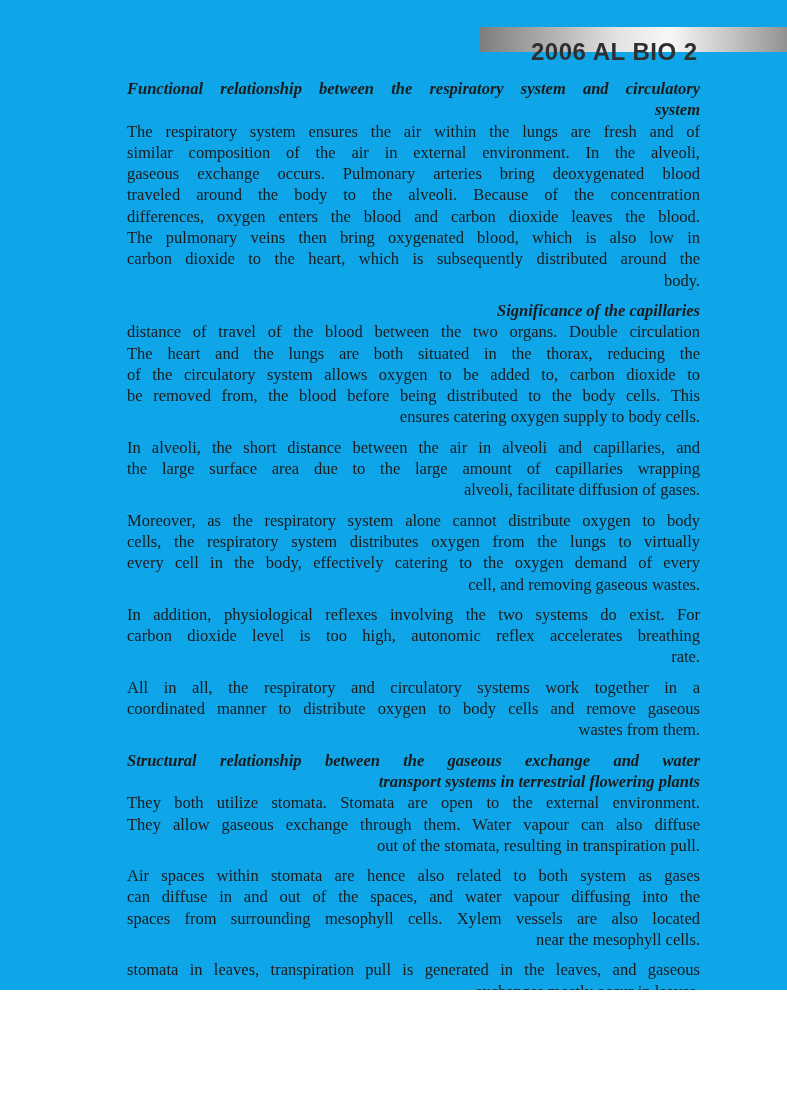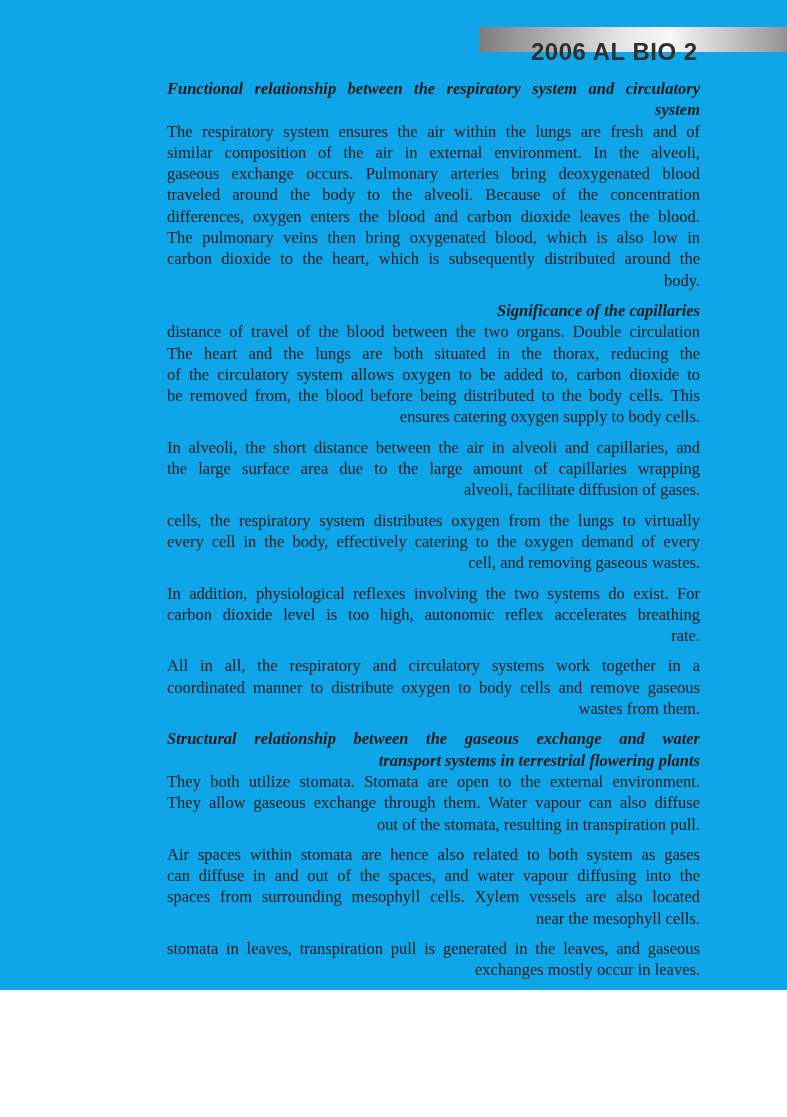--- a/index.html
+++ b/index.html
@@ -38,21 +38,21 @@
     position: absolute;
     left: 127px;
     top: 78px;
     width: 573px;
     font-size: 16.5px;
     line-height: 21.3px;
   }
   .block { margin: 0 0 9px 0; }
   .block.heading { font-weight: bold; font-style: italic; margin-bottom: 0; }
   .line { text-align: right; }
-  .line.j { text-align: justify; text-align-last: justify; margin-left: 40px; }
+  .line.j { text-align: justify; text-align-last: justify; }
   
   .page-number {
     position: absolute;
     right: 89px;
     top: 1044px;
     font-size: 20px;
     color: #1b1b1b;
     font-family: "Liberation Serif", serif;
     text-align: right;
   }
@@ -98,20 +98,21 @@
         <div class="line j">of the circulatory system allows oxygen to be added to, carbon dioxide to</div>
         <div class="line j">be removed from, the blood before being distributed to the body cells. This</div>
         <div class="line">ensures catering oxygen supply to body cells.</div>
       </div>
       <div class="block paragraph">
         <div class="line j">In alveoli, the short distance between the air in alveoli and capillaries, and</div>
         <div class="line j">the large surface area due to the large amount of capillaries wrapping</div>
         <div class="line">alveoli, facilitate diffusion of gases.</div>
       </div>
       <div class="block paragraph">
+        <div class="line j">Moreover, as the respiratory system alone cannot distribute oxygen to body</div>
         <div class="line j">cells, the respiratory system distributes oxygen from the lungs to virtually</div>
         <div class="line j">every cell in the body, effectively catering to the oxygen demand of every</div>
         <div class="line">cell, and removing gaseous wastes.</div>
       </div>
       <div class="block paragraph">
         <div class="line j">In addition, physiological reflexes involving the two systems do exist. For</div>
         <div class="line j">carbon dioxide level is too high, autonomic reflex accelerates breathing</div>
         <div class="line">rate.</div>
       </div>
       <div class="block paragraph">

